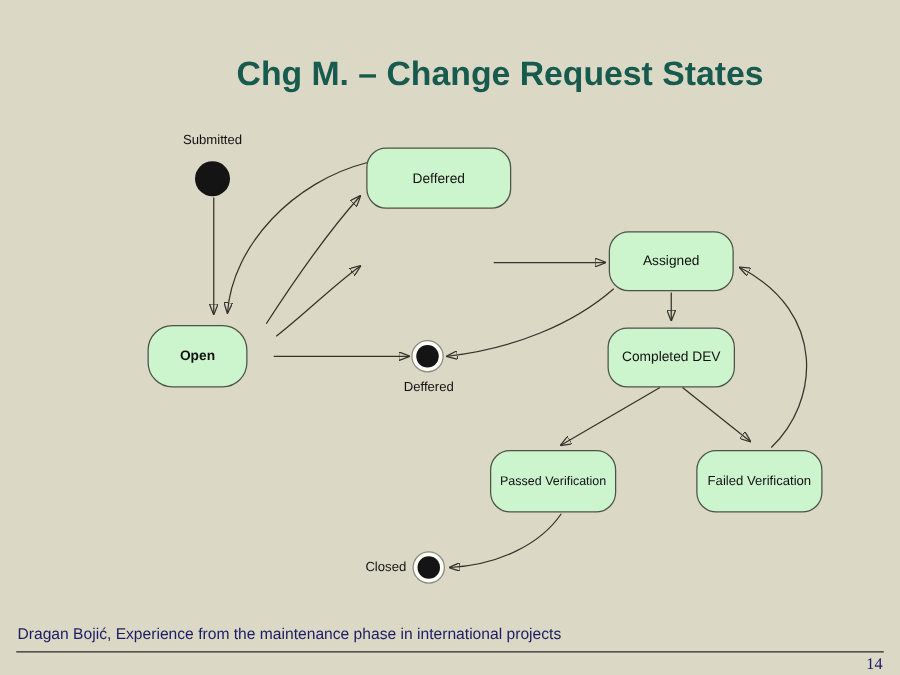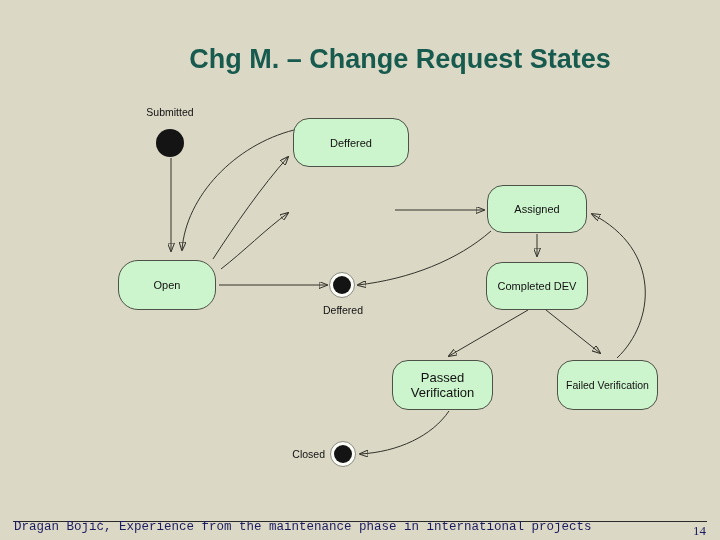--- a/index.html
+++ b/index.html
@@ -43,22 +43,22 @@
     background:#fdfdf8;border:1px solid #8a8a80;box-sizing:border-box;
   }
   .final-dot .inner{
     width:18px;height:18px;border-radius:50%;background:#141414;margin:3px;
   }
   .footer-line{
     position:absolute;left:13px;top:521px;width:694px;
     border-top:1px solid #2a2a2a;height:0;
   }
   .footer-text{
-    position:absolute;left:14px;top:520px;
-    font-family:Liberation Mono, monospace;
+    position:absolute;left:14px;top:500px;
+    font-family:Liberation Sans, sans-serif;
     font-size:12.5px;color:var(--footer,#1c1c63);
   }
   .page-number{
     position:absolute;right:14px;top:523px;
     font-family:"Liberation Serif", serif;
     font-size:13px;color:var(--footer,#1c1c63);
   }
 </style>
 </head>
 <body>
@@ -85,23 +85,23 @@
     <path d="M546,310 L600,353" marker-end="url(#arw)"></path>
     <path d="M617,358 C655,322 662,250 592,214" marker-end="url(#arw)"></path>
     <path d="M449,411 C432,436 398,452 360,454" marker-end="url(#arw)"></path>
   </svg>
 
   <div class="dot-label" style="left:130px;top:106px;width:80px;text-align:center;">Submitted</div>
   <div class="initial-dot" style="left:156px;top:129px;"></div>
 
   <div class="state" style="left:293px;top:118px;width:116px;height:49px;">Deffered</div>
   <div class="state" style="left:487px;top:185px;width:100px;height:48px;">Assigned</div>
-  <div class="state big-radius" style="left:118px;top:260px;width:98px;height:50px;">Open</div>
+  <div class="state big-radius" style="left:118px;top:260px;width:80px;height:50px;font-weight:bold;">Open</div>
   <div class="state" style="left:486px;top:262px;width:102px;height:48px;">Completed DEV</div>
-  <div class="state" style="left:392px;top:360px;width:101px;height:50px;font-size:13px;">Passed Verification</div>
+  <div class="state" style="left:392px;top:360px;width:101px;height:50px;font-size:10px;">Passed Verification</div>
   <div class="state" style="left:557px;top:360px;width:101px;height:50px;font-size:10.5px;">Failed Verification</div>
 
   <div class="final-dot" style="left:329px;top:272px;">
     <div class="inner"></div>
   </div>
   <div class="dot-label" style="left:312px;top:304px;width:62px;text-align:center;">Deffered</div>
 
   <div class="final-dot" style="left:330px;top:441px;">
     <div class="inner"></div>
   </div>

